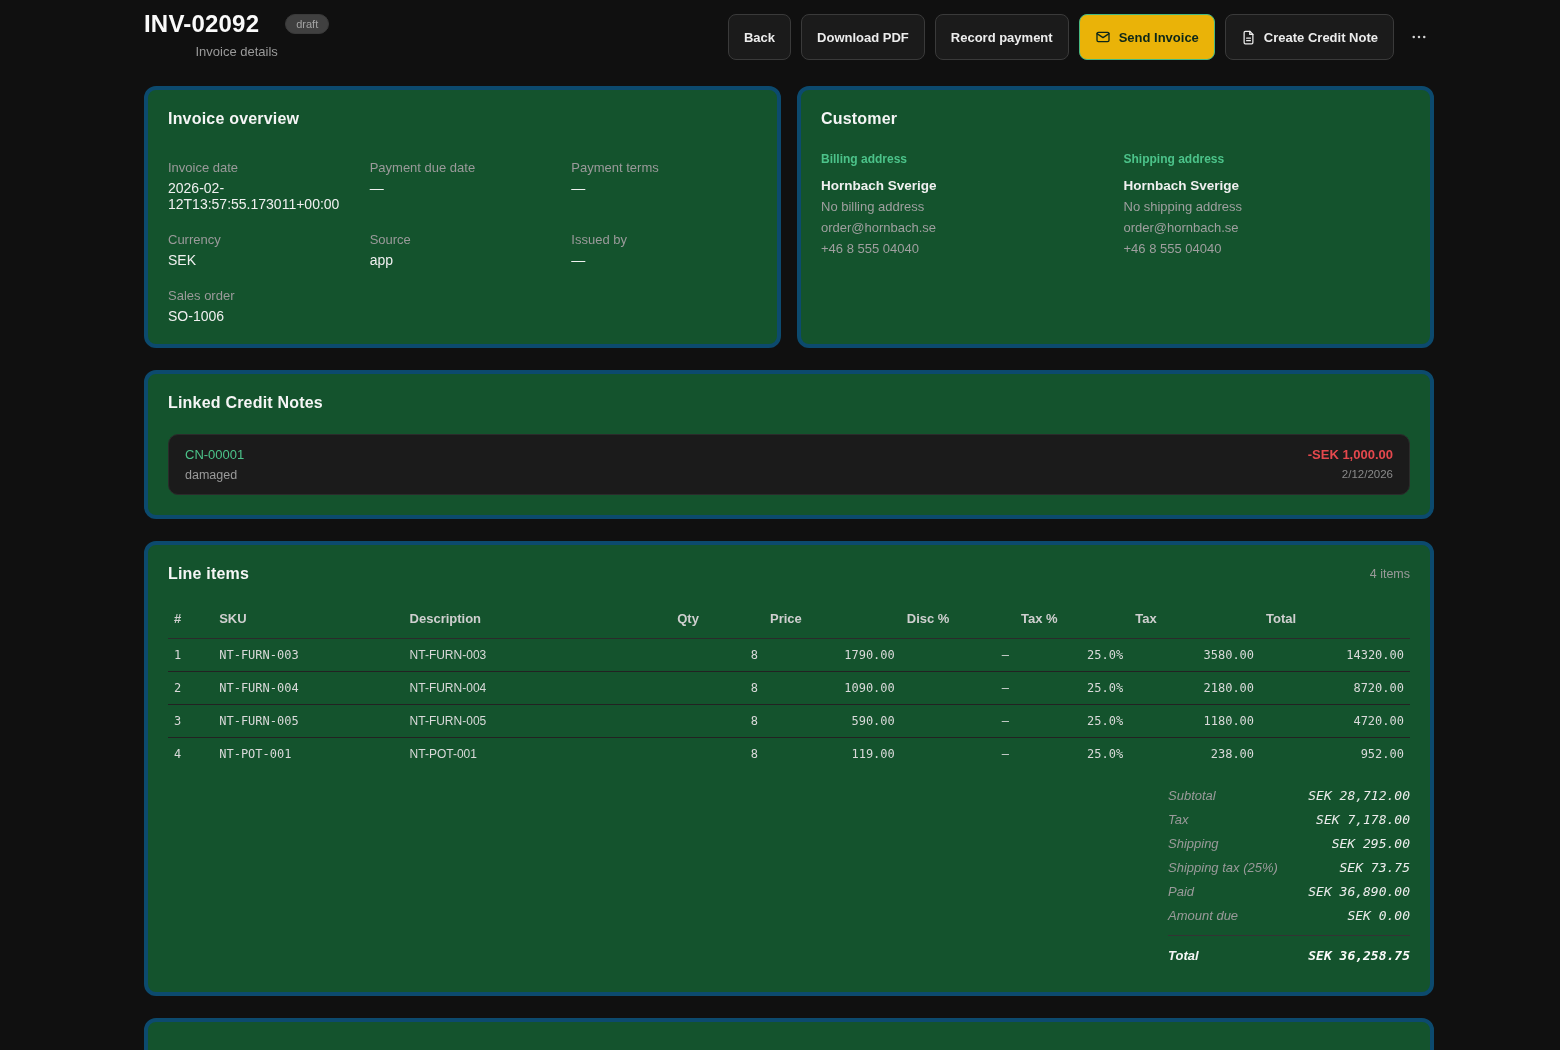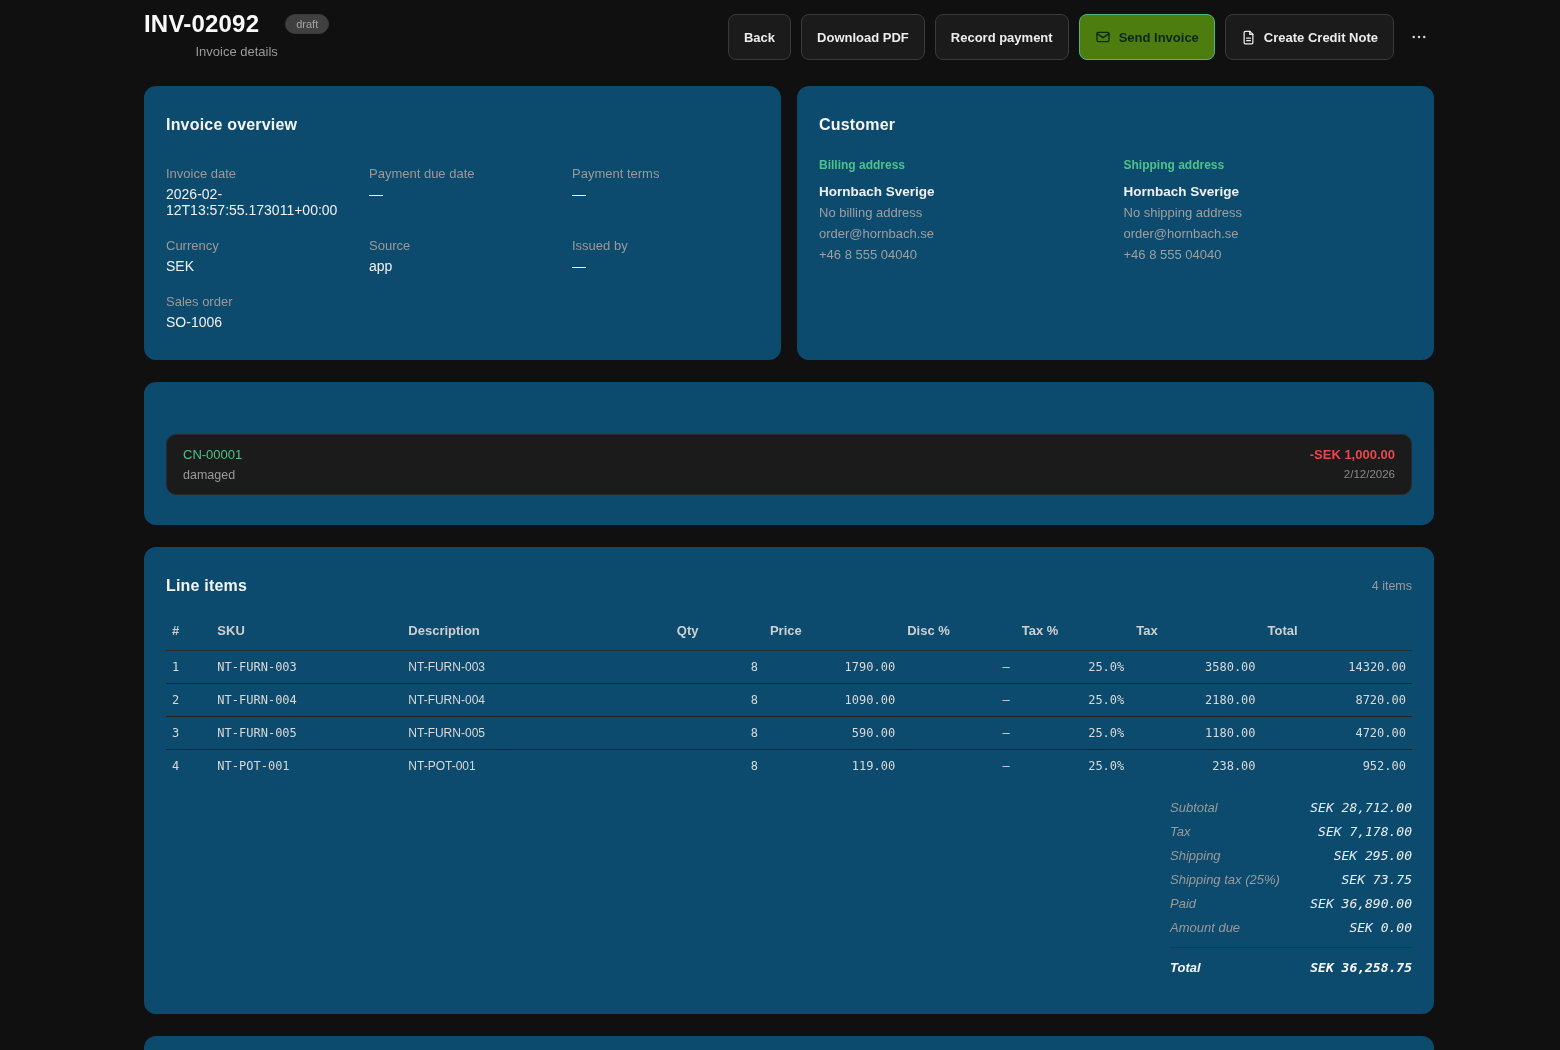--- a/index.html
+++ b/index.html
@@ -24,28 +24,28 @@
   }
   .page-subtitle { font-size: 13px; color: #9a9a9a; margin-top: 6px; text-align: center; }
 
   .header-actions { display: flex; align-items: center; gap: 10px; margin-top: 4px; }
   .btn {
     display: inline-flex; align-items: center; gap: 8px;
     background: #1b1b1b; border: 1px solid #3a3a3a; color: #ececec;
     font-size: 13px; font-weight: 600; font-family: "Liberation Sans", sans-serif;
     border-radius: 8px; padding: 22px 15px; height: 31px; cursor: pointer; white-space: nowrap;
   }
-  .btn-primary { background: #4d7c0f; border-color: #47b881; color: #0d2719; }
+  .btn-primary { background: #eab308; border-color: #47b881; color: #0d2719; }
   .btn-icon-only { border: none; background: transparent; padding: 7px 6px; }
   .btn svg { display: block; }
 
   
   .card {
-    background: #0c4a6e; border: 2px solid #0c4a6e; border-radius: 12px;
-    padding: 28px 20px;
+    background: #14532d; border: 4px solid #0c4a6e; border-radius: 12px;
+    padding: 20px 20px;
   }
   .card-title { font-size: 16px; font-weight: 700; color: #f5f5f5; letter-spacing: .2px; }
 
   .grid-2 { display: grid; grid-template-columns: 1fr 1fr; gap: 16px; margin-top: 26px; }
   .section { margin-top: 22px; }
 
   
   .field-grid { display: grid; grid-template-columns: 1fr 1fr 1fr; column-gap: 16px; row-gap: 20px; margin-top: 32px; }
   .field-label { font-size: 13px; color: #9a9a9a; }
   .field-value { font-size: 14px; color: #f0f0f0; margin-top: 5px; }
@@ -195,20 +195,21 @@
           <div class="addr-name">Hornbach Sverige</div>
           <div class="addr-line">No shipping address</div>
           <div class="addr-line">order@hornbach.se</div>
           <div class="addr-line">+46 8 555 04040</div>
         </div>
       </div>
     </div>
   </div>
 
   <div class="card section">
+    <div class="card-title">Linked Credit Notes</div>
     <div class="credit-note-item">
       <div>
         <div class="cn-id">CN-00001</div>
         <div class="cn-reason">damaged</div>
       </div>
       <div>
         <div class="cn-amount">-SEK 1,000.00</div>
         <div class="cn-date">2/12/2026</div>
       </div>
     </div>

